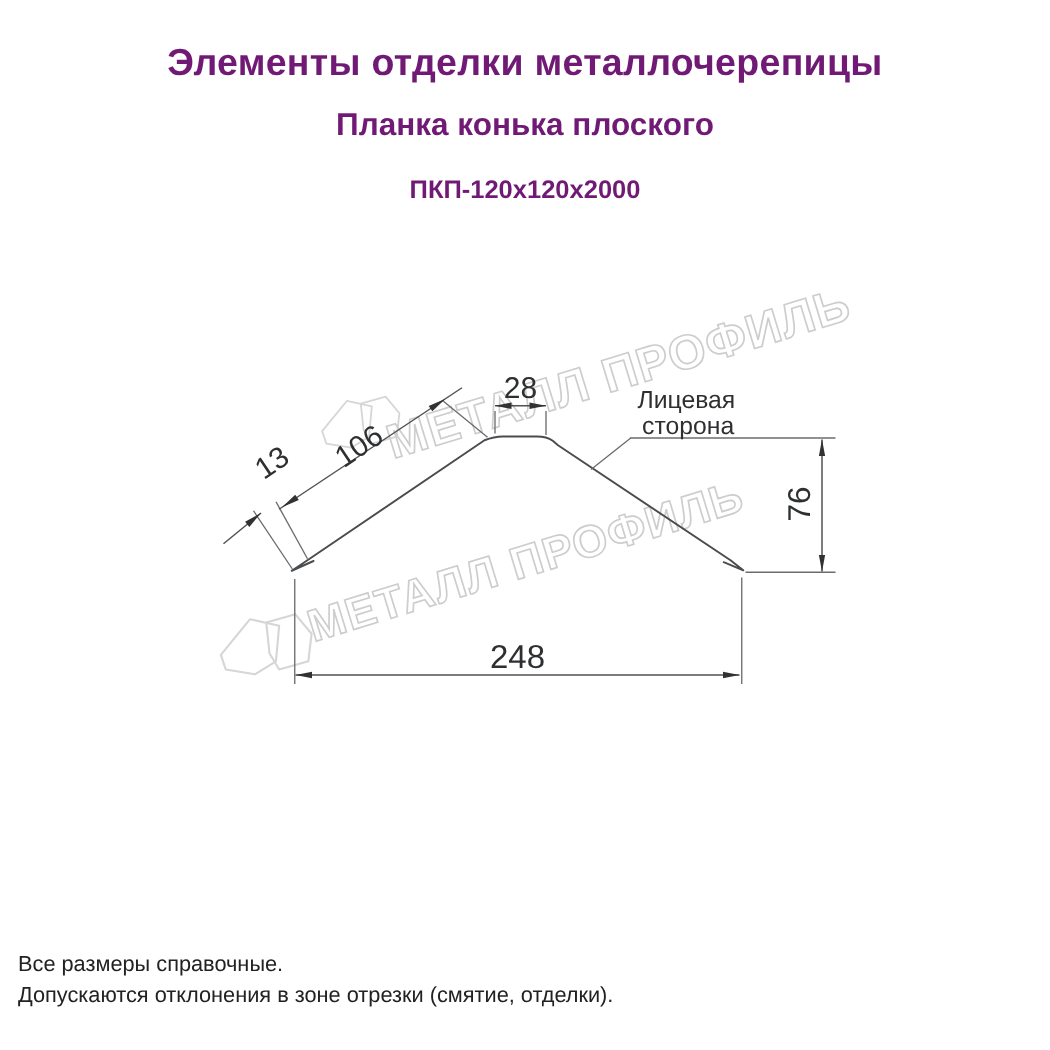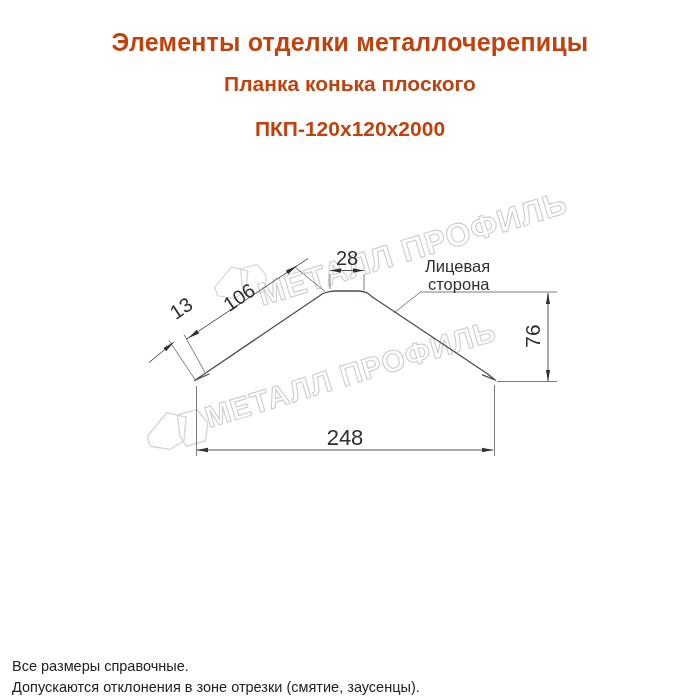--- a/index.html
+++ b/index.html
@@ -1,27 +1,27 @@
 <!DOCTYPE html>
 <html><head>
 <meta charset="utf-8">
 <style>
   html,body{margin:0;padding:0;}
   body{
     width:700px;height:700px;position:relative;background:#ffffff;
     font-family:"Liberation Sans","DejaVu Sans",sans-serif;
     overflow:hidden;
   }
-  .hdr{position:absolute;left:0;width:700px;text-align:center;color:#c2410c;font-weight:bold;}
+  .hdr{position:absolute;left:0;width:700px;text-align:center;color:#701a75;font-weight:bold;}
   #title{top:28px;font-size:25px;letter-spacing:0.2px;}
   #product{top:72px;font-size:21px;}
-  #sku{top:117px;font-size:21px;}
+  #sku{top:117px;font-size:17px;}
   #drawing{position:absolute;left:0;top:0;width:700px;height:700px;}
   .notes{position:absolute;left:12px;color:#222;font-size:14.5px;line-height:21px;}
-  #notes{top:656px;}
+  #notes{top:633px;}
   
   .profile{fill:none;stroke:#4a4d50;stroke-width:1.3;stroke-linejoin:round;stroke-linecap:round;}
   .dim{stroke:#4f5254;stroke-width:1;fill:none;}
   .ext{stroke:#6a6d70;stroke-width:0.9;fill:none;}
   .ah{fill:#303234;stroke:none;}
   .dimtxt{fill:#2d2f31;font-family:"Liberation Sans","DejaVu Sans",sans-serif;}
   .wm-t{fill:none;stroke:#cdcdcd;stroke-width:1.1;font-weight:bold;
         font-family:"Liberation Sans","DejaVu Sans",sans-serif;letter-spacing:1px;}
   .wm-h{fill:none;stroke:#d6d6d6;stroke-width:1.3;stroke-linejoin:round;}
 </style>
@@ -101,14 +101,14 @@
 
   <g>
     <line class="ext" x1="394" y1="313" x2="420.5" y2="292"></line>
     <text class="dimtxt" x="425" y="272" font-size="16.5">Лицевая</text>
     <text class="dimtxt" x="428" y="289.5" font-size="16.5">сторона</text>
   </g>
 </svg>
 
 <div id="notes" class="notes">
   <div>Все размеры справочные.</div>
-  <div>Допускаются отклонения в зоне отрезки (смятие, заусенцы).</div>
+  <div>Допускаются отклонения в зоне отрезки (смятие, отделки).</div>
 </div>
 
 </body></html>

